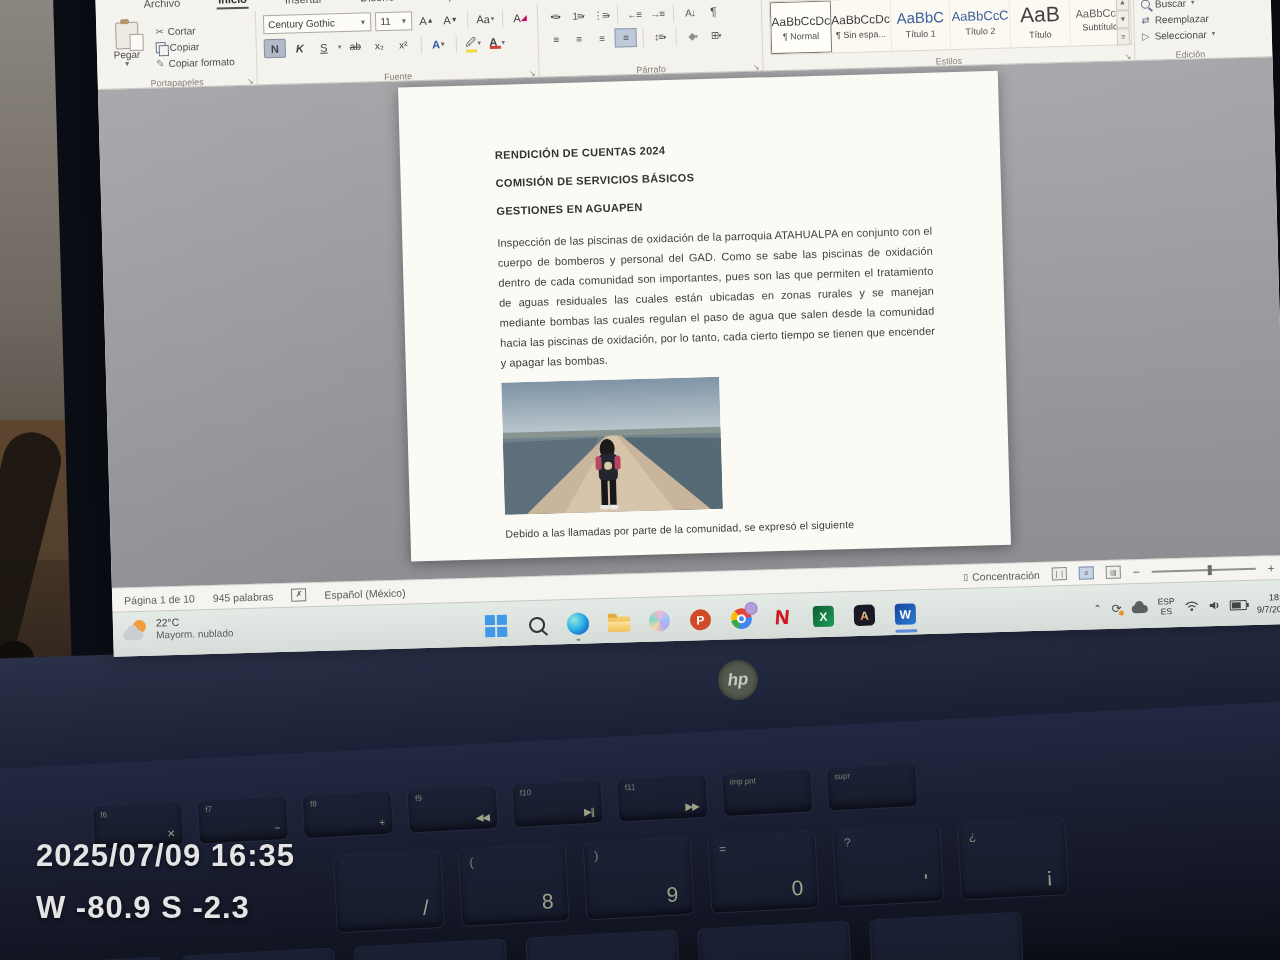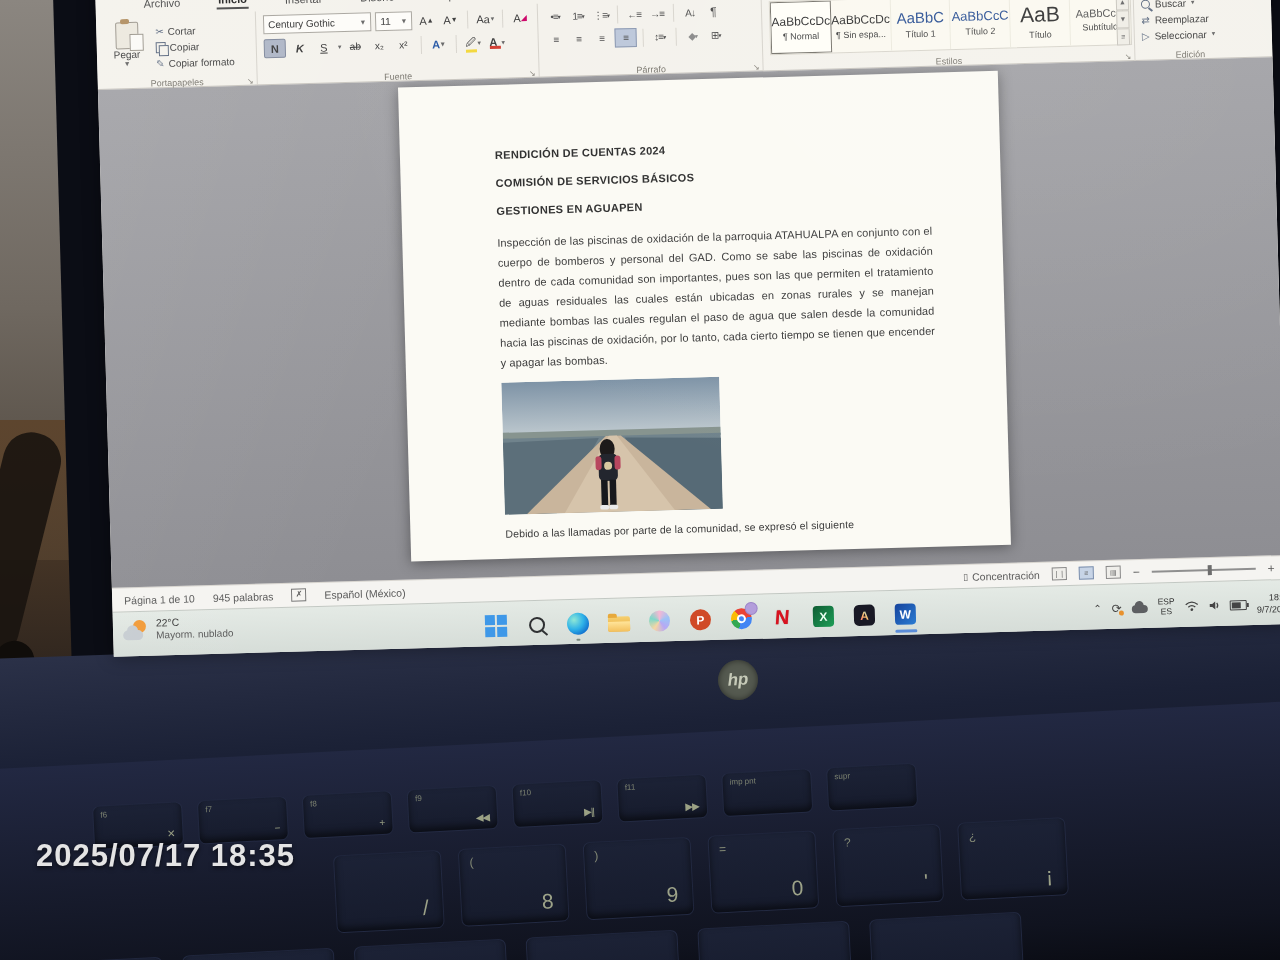--- a/index.html
+++ b/index.html
@@ -588,15 +588,16 @@
       <div class="key blankkey"></div>
       <div class="key blankkey"></div>
       <div class="key blankkey"></div>
       <div class="key blankkey"></div>
       <div class="key blankkey"></div>
       <div class="key blankkey"></div>
     </div>
   </div>
 
   <div class="stamp">
-    <div>2025/07/17 18:35</div>
+    <div>2025/07/09 16:35</div>
+    <div class="l2">W -80.9 S -2.3</div>
   </div>
 </div>
 
 </body></html>

